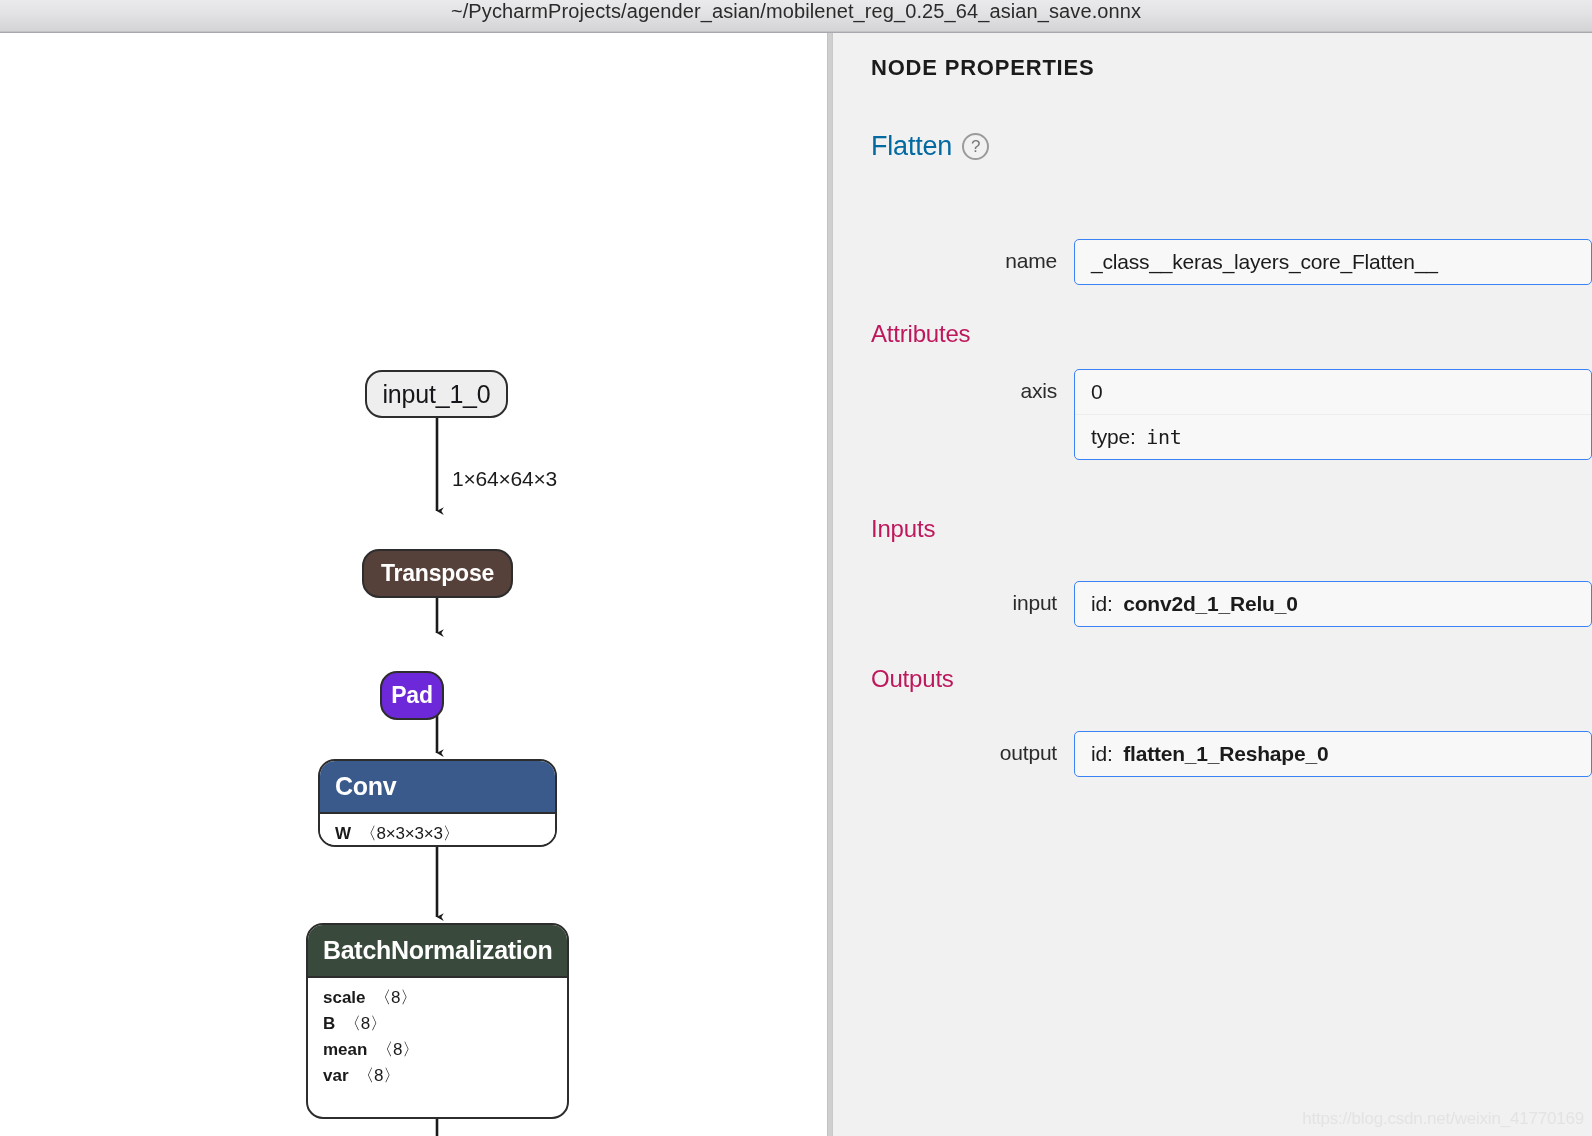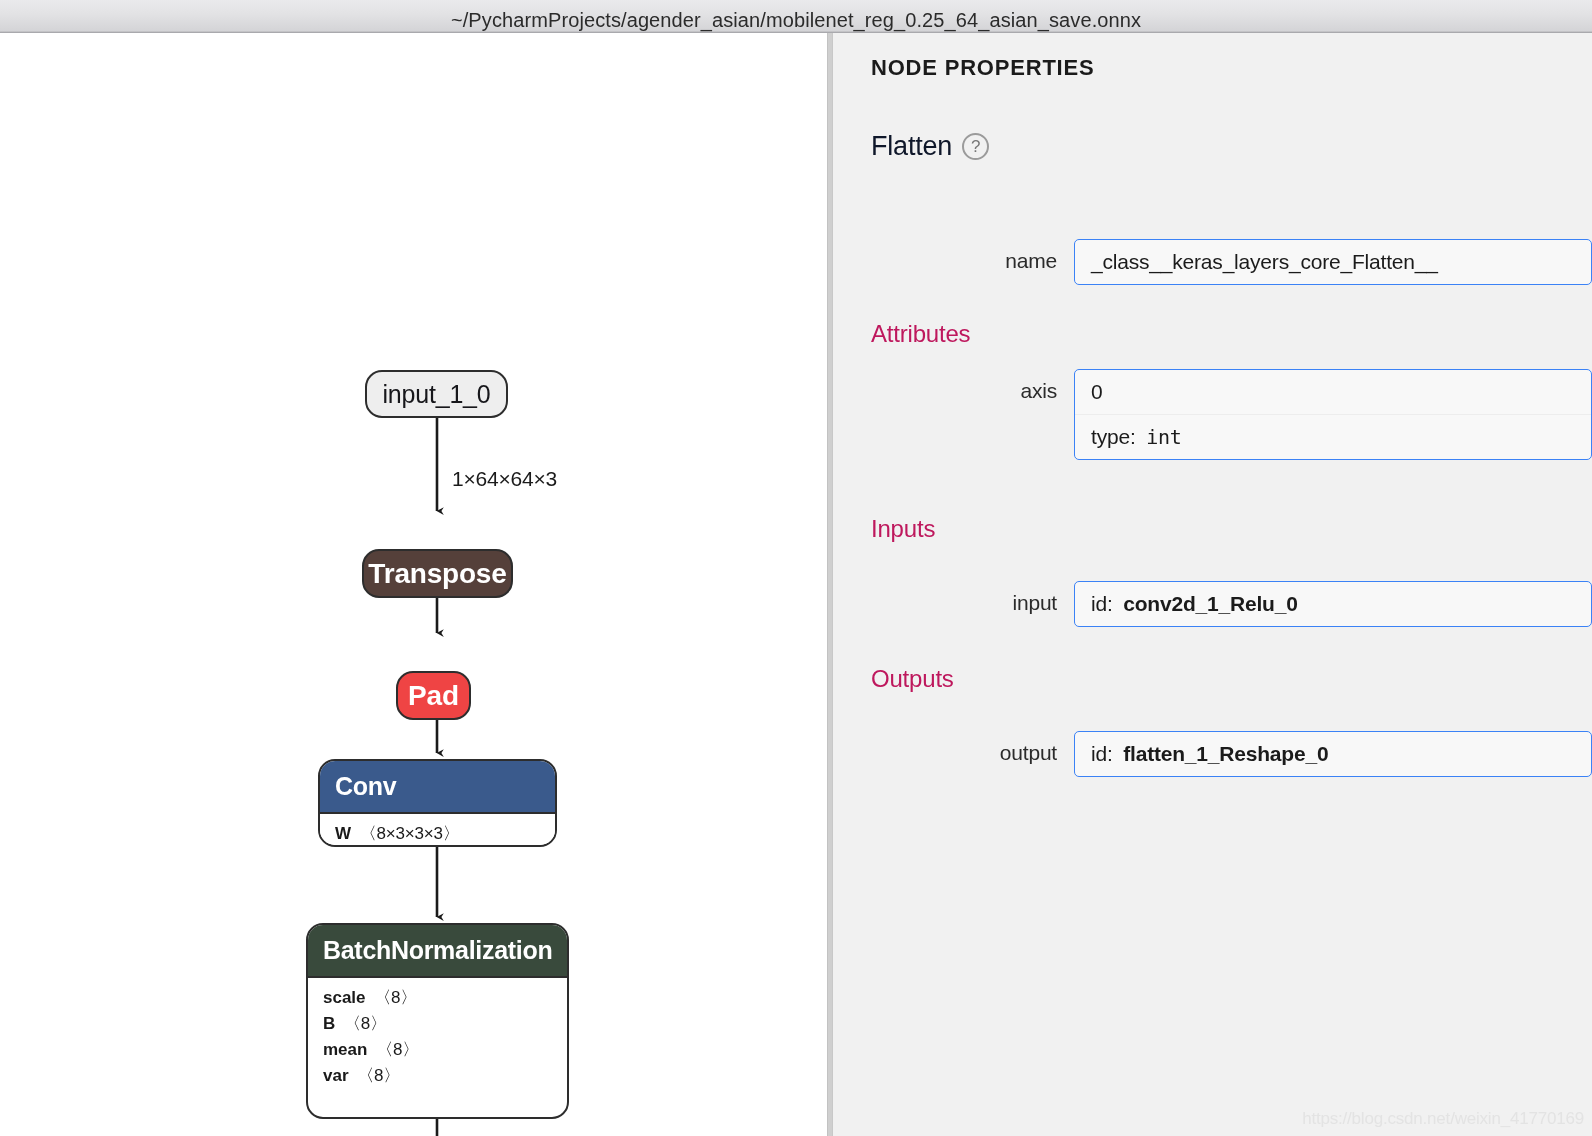--- a/index.html
+++ b/index.html
@@ -26,21 +26,21 @@
   
   #titlebar {
     position: absolute;
     left: 0; top: 0;
     width: 1592px;
     height: 33px;
     background: linear-gradient(to bottom, #eaeaec 0%, #e2e2e4 45%, #d4d4d7 96%, #b9b9bc 100%);
     border-bottom: 1px solid #a9a9ad;
     box-sizing: border-box;
     display: flex;
-    align-items: flex-end;
+    align-items: flex-start;
     justify-content: center;
   }
   #titlebar-text {
     font-size: 20px;
     color: #2b2b2b;
     letter-spacing: 0.1px;
     white-space: nowrap;
     font-family: "Liberation Sans", sans-serif;
   }
 
@@ -109,21 +109,21 @@
     color: #17171b;
     letter-spacing: -0.2px;
   }
 
   .node-simple {
     display: flex;
     align-items: center;
     justify-content: center;
   }
   .node-simple .node-simple-label {
-    font-size: 28px;
+    font-size: 23px;
     font-weight: bold;
     color: #ffffff;
     letter-spacing: -0.2px;
   }
 
   .node-block { background: #ffffff; }
   .node-header {
     display: flex;
     align-items: center;
     padding-left: 15px;
@@ -179,21 +179,21 @@
 
   #node-type-row {
     position: absolute;
     left: 38px;
     top: 98px;
     display: flex;
     align-items: center;
   }
   #node-type-name {
     font-size: 27px;
-    color: #0f172a;
+    color: #0369a1;
     letter-spacing: -0.2px;
   }
   #help-icon {
     margin-left: 10px;
     width: 27px;
     height: 27px;
     border: 2px solid #9b9b9b;
     border-radius: 50%;
     display: flex;
     align-items: center;
@@ -302,21 +302,21 @@
         <div class="node node-io" style="left:365px; top:337px; width:143px; height:48px;">
           <span class="node-io-label">input_1_0</span>
         </div>
 
         <div class="edge-label" style="left:452px; top:434px;">1×64×64×3</div>
 
         <div class="node node-simple" style="left:362px; top:516px; width:151px; height:49px; background:#55403a;">
           <span class="node-simple-label">Transpose</span>
         </div>
 
-        <div class="node node-simple" style="left:396px; top:638px; width:75px; height:49px; background:#ef4444;">
+        <div class="node node-simple" style="left:380px; top:638px; width:64px; height:49px; background:#6d28d9;">
           <span class="node-simple-label">Pad</span>
         </div>
 
         <div class="node node-block" style="left:318px; top:726px; width:239px; height:88px;">
           <div class="node-header" style="height:51px; background:#3a5a8c;">
             <span class="node-header-label">Conv</span>
           </div>
           <div class="node-body">
             <div class="node-attr">
               <span class="attr-key">W</span>

